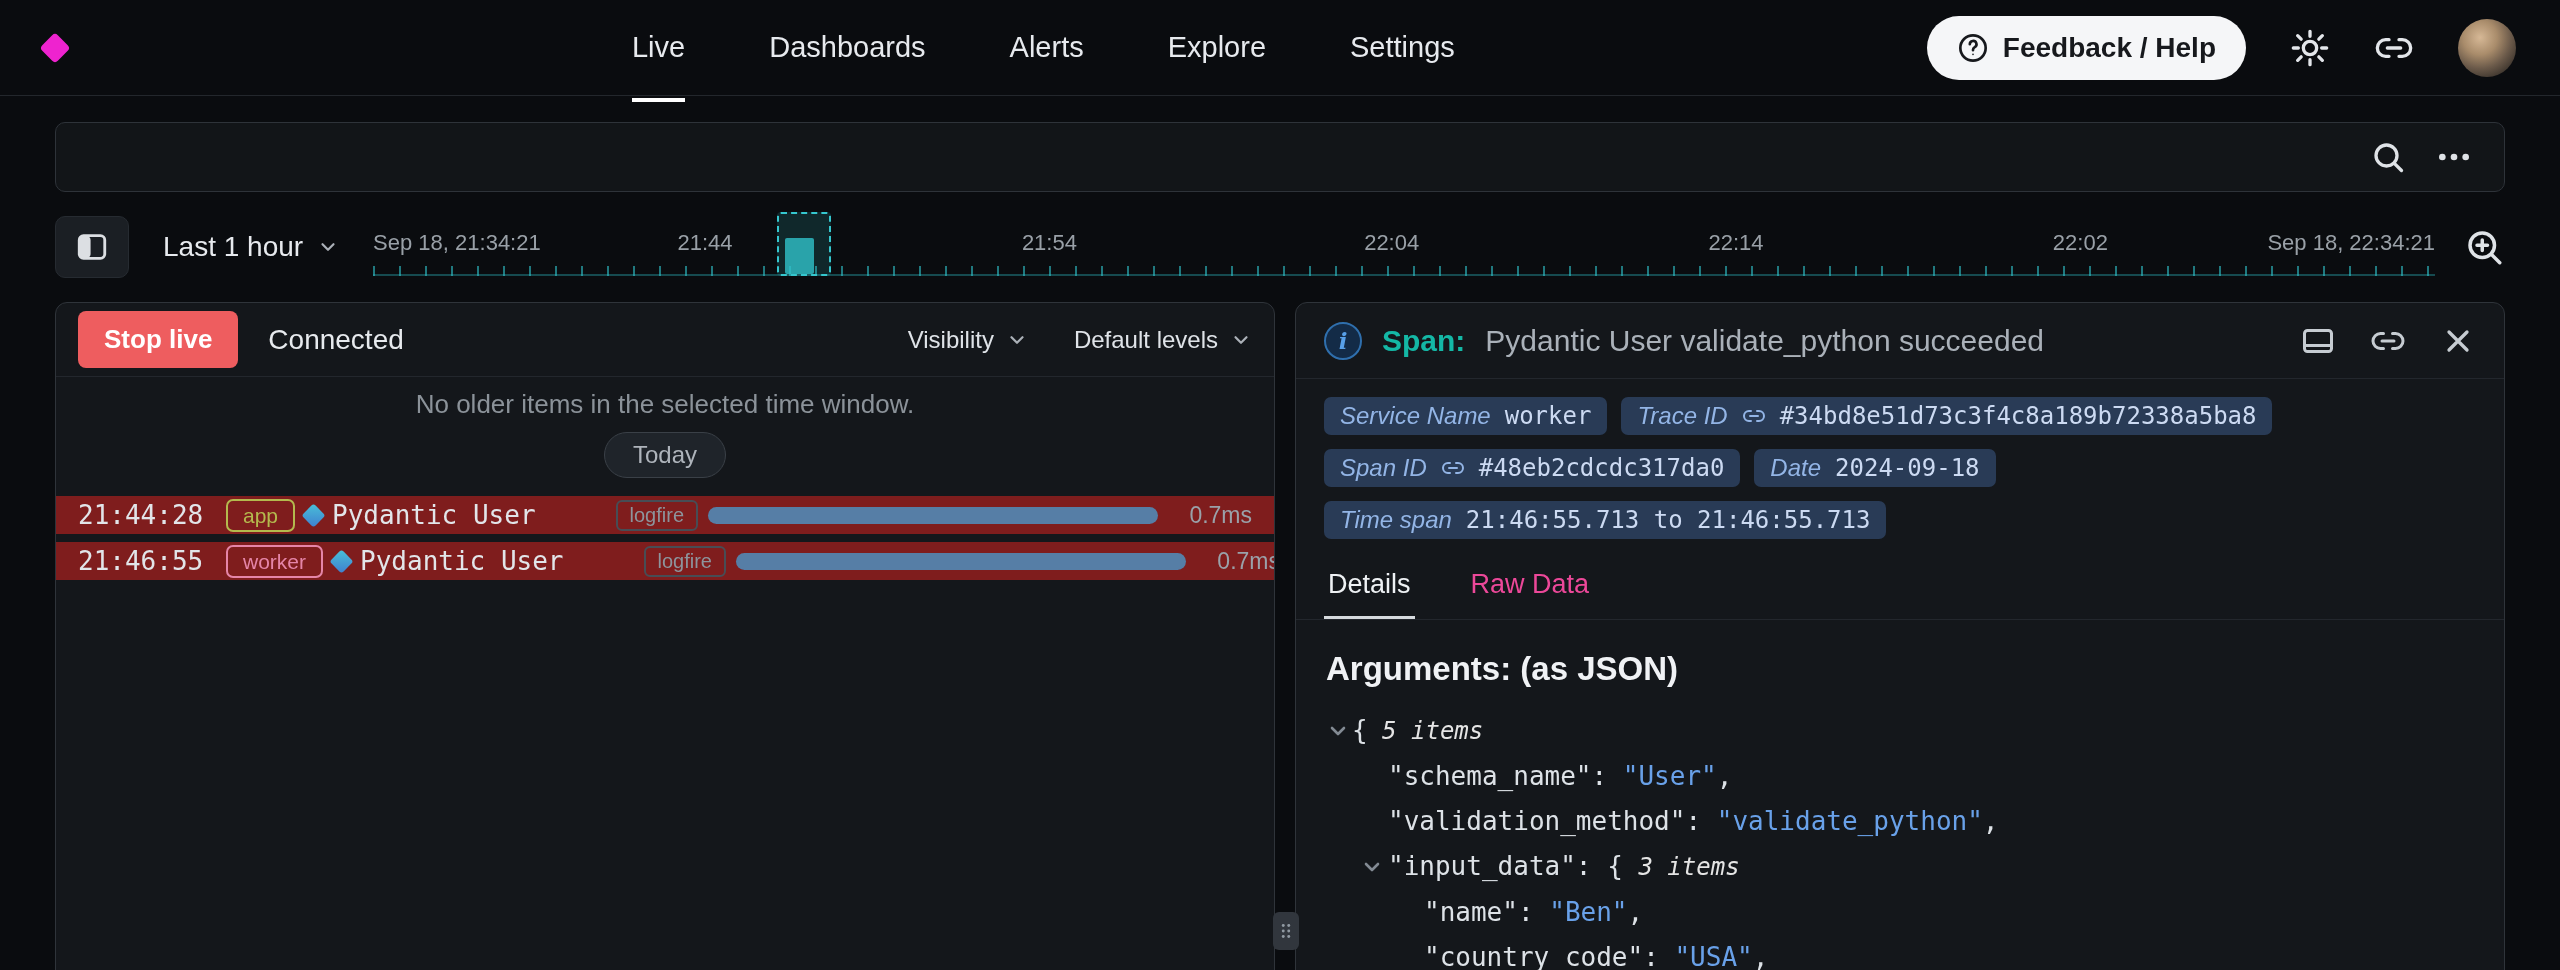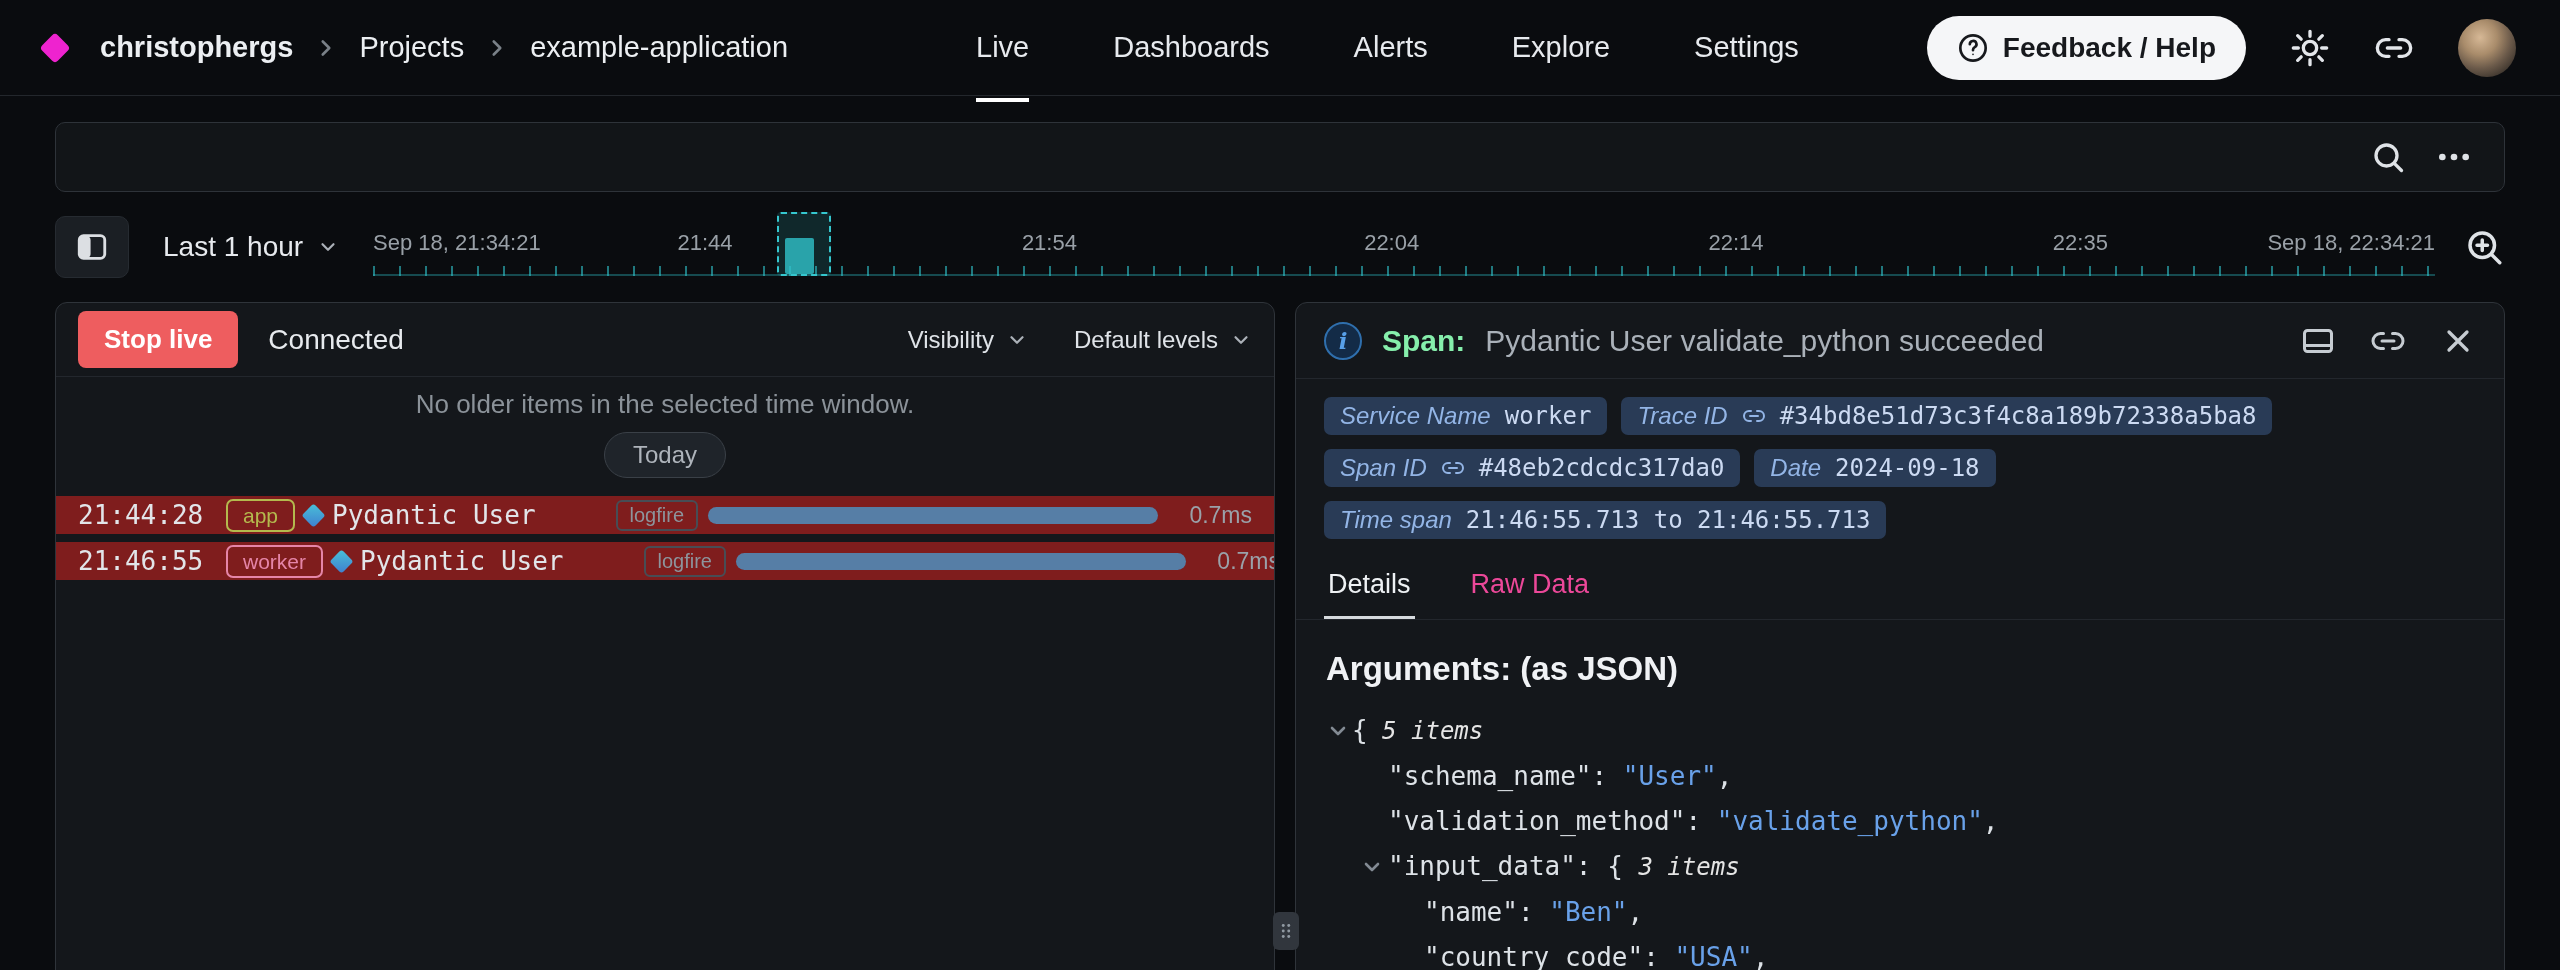--- a/index.html
+++ b/index.html
@@ -76,21 +76,21 @@
   .diamond-icon { width:17px; height:17px; background:linear-gradient(135deg,#49c0d8 0%, #3f7fd0 100%); border-radius:3px; transform:rotate(45deg); flex:none; }
   .row-title { font-size:26px; color:#e2e5e9; flex:none; }
   .row-scope { font-size:20px; color:#8d949c; border:2px solid #474d55; border-radius:6px; padding:0 12px; line-height:27px; flex:none; margin-left:70px; }
   .bar-wrap { width:450px; margin-left:auto; flex:none; }
   .bar-fill { height:17px; border-radius:9px; background:#567ea6; }
   .row-duration { width:84px; text-align:right; font-size:23px; color:#9aa1a9; flex:none; }
 
   
   .detail-header { height:76px; flex:none; display:flex; align-items:center; gap:20px; padding:0 28px; border-bottom:1px solid #23272d; }
   .info-icon { width:38px; height:38px; border-radius:50%; border:2px solid #2f6fad; background:#132b47; color:#58a0e8; display:flex; align-items:center; justify-content:center; font-size:23px; font-weight:700; font-style:italic; font-family:"DejaVu Serif", serif; flex:none; }
-  .span-label { font-size:30px; font-weight:700; color:#86efac; white-space:nowrap; }
+  .span-label { font-size:30px; font-weight:700; color:#14b8a6; white-space:nowrap; }
   .span-title { font-size:30px; color:#aab1b9; white-space:nowrap; overflow:hidden; text-overflow:ellipsis; }
   .detail-header-icons { margin-left:auto; display:flex; align-items:center; gap:34px; }
   .dh-icon { width:36px; height:36px; color:#c6ccd2; cursor:pointer; }
   .badges { display:flex; flex-wrap:wrap; gap:14px; padding:18px 28px 4px; }
   .badge { display:flex; align-items:center; gap:14px; background:#293b56; border-radius:7px; padding:5px 16px; white-space:nowrap; }
   .badge-label { font-size:24px; font-style:italic; color:#93b5e6; }
   .badge-value { font-family:"DejaVu Sans Mono", monospace; font-size:24px; color:#ccdaf2; }
   .badge-link { width:24px; height:24px; color:#93b5e6; }
   .tabs { display:flex; gap:52px; padding:0 28px; border-bottom:1px solid #23272d; margin-top:12px; }
   .tab { font-size:27px; color:#ec4899; padding:14px 4px 16px; border-bottom:3px solid transparent; cursor:pointer; }
@@ -107,35 +107,20 @@
 
   
   .drag-handle { position:absolute; left:1218px; top:610px; width:26px; height:38px; background:#31363d; border-radius:6px; color:#9099a2; display:flex; align-items:center; justify-content:center; cursor:col-resize; z-index:5; }
   .drag-handle .ic { width:22px; height:22px; }
 </style>
 </head>
 <body>
 
 <header class="topbar">
   <span class="logo"></span>
-  <div class="crumbs">
-    <span class="crumb org">christophergs</span>
-    <span class="ic crumb-sep">
-      <svg viewBox="0 0 24 24" fill="none" stroke="currentColor" stroke-width="2.4" stroke-linecap="round" stroke-linejoin="round">
-          <path d="M9 18l6-6-6-6"></path>
-        </svg>
-    </span>
-    <span class="crumb">Projects</span>
-    <span class="ic crumb-sep">
-      <svg viewBox="0 0 24 24" fill="none" stroke="currentColor" stroke-width="2.4" stroke-linecap="round" stroke-linejoin="round">
-          <path d="M9 18l6-6-6-6"></path>
-        </svg>
-    </span>
-    <span class="crumb">example-application</span>
-  </div>
   <nav class="topnav">
       <div class="nav-item active">Live</div>
       <div class="nav-item">Dashboards</div>
       <div class="nav-item">Alerts</div>
       <div class="nav-item">Explore</div>
       <div class="nav-item">Settings</div>
     </nav>
   <div class="top-right">
     <button class="feedback-btn">
       <span class="ic help-icon">
@@ -203,21 +188,21 @@
     <div class="ruler-line"></div>
     <div class="ruler-ticks"></div>
     <div class="selection" id="tl-selection" style="left: 19.6%; width: 2.6%;">
       <div class="sel-fill"></div>
     </div>
   <span class="tick" style="left: 0%;">Sep 18, 21:34:21</span>
       <span class="tick" style="left: 16.1%; transform: translateX(-50%);">21:44</span>
       <span class="tick" style="left: 32.8%; transform: translateX(-50%);">21:54</span>
       <span class="tick" style="left: 49.4%; transform: translateX(-50%);">22:04</span>
       <span class="tick" style="left: 66.1%; transform: translateX(-50%);">22:14</span>
-      <span class="tick" style="left: 82.8%; transform: translateX(-50%);">22:35</span>
+      <span class="tick" style="left: 82.8%; transform: translateX(-50%);">22:02</span>
       <span class="tick" style="left: 100%; transform: translateX(-100%);">Sep 18, 22:34:21</span>
     </div>
   <span class="ic zoom-btn">
     <svg viewBox="0 0 24 24" fill="none" stroke="currentColor" stroke-width="2" stroke-linecap="round">
         <circle cx="11" cy="11" r="7"></circle>
         <path d="M21 21l-4.8-4.8M11 8v6M8 11h6"></path>
       </svg>
   </span>
 </div>
 

